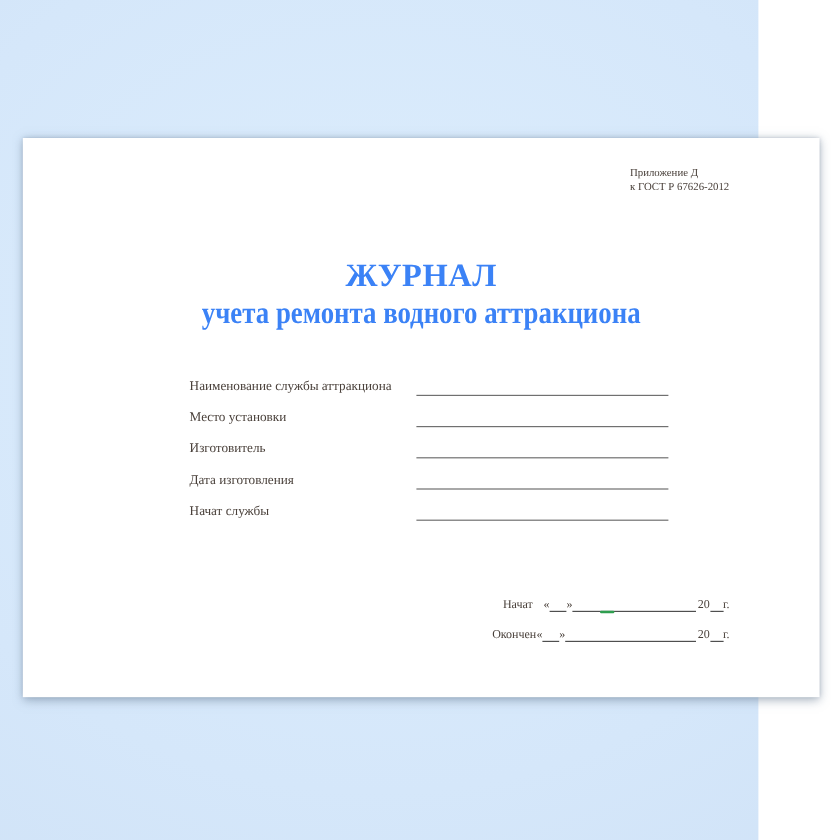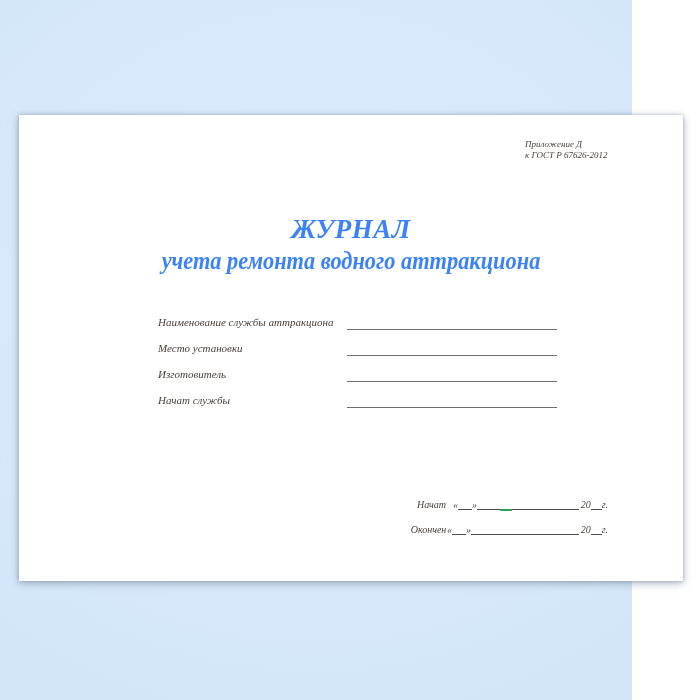--- a/index.html
+++ b/index.html
@@ -8,21 +8,20 @@
     width: 700px;
     height: 700px;
     overflow: hidden;
     font-family: "Liberation Serif", "DejaVu Serif", serif;
   }
   .scene {
     position: relative;
     width: 632px;
     height: 700px;
     background: radial-gradient(120% 95% at 50% 42%, #ddeefd 0%, #d5e7fa 55%, #cde0f5 100%);
-    font-style: italic;
   }
   .page {
     position: absolute;
     left: 19px;
     top: 115px;
     width: 664px;
     height: 466px;
     background: #ffffff;
     box-shadow: 0 2px 8px rgba(96, 116, 141, 0.55), 0 0 3px rgba(96, 116, 141, 0.35);
   }
@@ -149,20 +148,24 @@
       </div>
       <div class="field-row">
         <div class="field-label">Место установки</div>
         <div class="field-line"></div>
       </div>
       <div class="field-row">
         <div class="field-label">Изготовитель</div>
         <div class="field-line"></div>
       </div>
       <div class="field-row">
+        <div class="field-label">Дата изготовления</div>
+        <div class="field-line"></div>
+      </div>
+      <div class="field-row">
         <div class="field-label">Начат службы</div>
         <div class="field-line"></div>
       </div>
     </div>
 
     <div class="period">
       <div class="period-row row-start">
         <span class="p-label">Начат</span>
           <span class="p-quote">«</span>
           <span class="p-blank-sm"></span>

